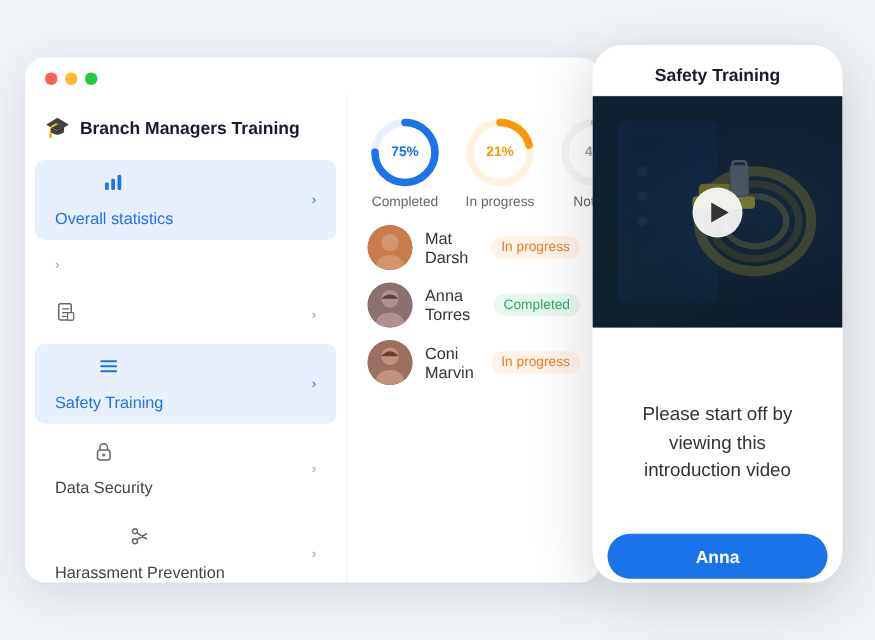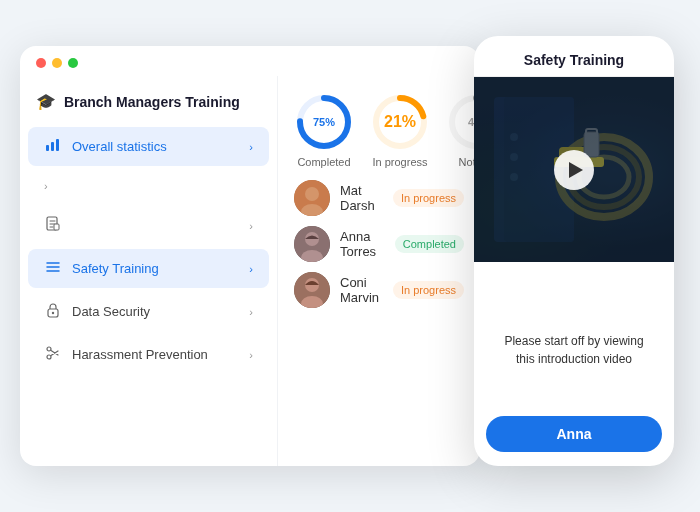--- a/index.html
+++ b/index.html
@@ -91,20 +91,21 @@
 
     .sidebar-item.active {
       background: #e8f0fe;
       color: #1a73e8;
     }
 
     .sidebar-item-left {
       display: flex;
       align-items: center;
       gap: 10px;
+      flex-direction: column;
     }
 
     .sidebar-icon {
       width: 18px;
       text-align: center;
       font-size: 14px;
     }
 
     .sidebar-arrow {
       font-size: 11px;
@@ -294,21 +295,21 @@
       background: rgba(0,20,40,0.3);
     }
 
     .mobile-text {
       flex: 1;
       display: flex;
       align-items: center;
       justify-content: center;
       padding: 28px;
       text-align: center;
-      font-size: 12px;
+      font-size: 15px;
       color: #333;
       line-height: 1.5;
       margin-top: 31px;
     }
 
     .mobile-footer {
       padding: 10px 12px 14px;
     }
 
     .done-btn {
@@ -430,21 +431,21 @@
           </div>
           <span class="stat-label">Completed</span>
         </div>
 
         <div class="stat-card">
           <div class="donut-wrapper">
             <svg class="donut-svg" width="60" height="60" viewBox="0 0 60 60">
               <circle cx="30" cy="30" r="24" fill="none" stroke="#fff3e0" stroke-width="6"></circle>
               <circle cx="30" cy="30" r="24" fill="none" stroke="#ff9800" stroke-width="6" stroke-dasharray="31.6 150.8" stroke-linecap="round"></circle>
             </svg>
-            <div style="position:absolute;top:50%;left:50%;transform:translate(-50%,-50%);font-size:16px;font-weight:700;color:#ff9800;">21%</div>
+            <div style="position:absolute;top:50%;left:50%;transform:translate(-50%,-50%);font-size:11px;font-weight:700;color:#ff9800;">21%</div>
           </div>
           <span class="stat-label">In progress</span>
         </div>
 
         <div class="stat-card">
           <div class="donut-wrapper">
             <svg class="donut-svg" width="60" height="60" viewBox="0 0 60 60">
               <circle cx="30" cy="30" r="24" fill="none" stroke="#f5f5f5" stroke-width="6"></circle>
               <circle cx="30" cy="30" r="24" fill="none" stroke="#9e9e9e" stroke-width="6" stroke-dasharray="6 150.8" stroke-linecap="round"></circle>
             </svg>

